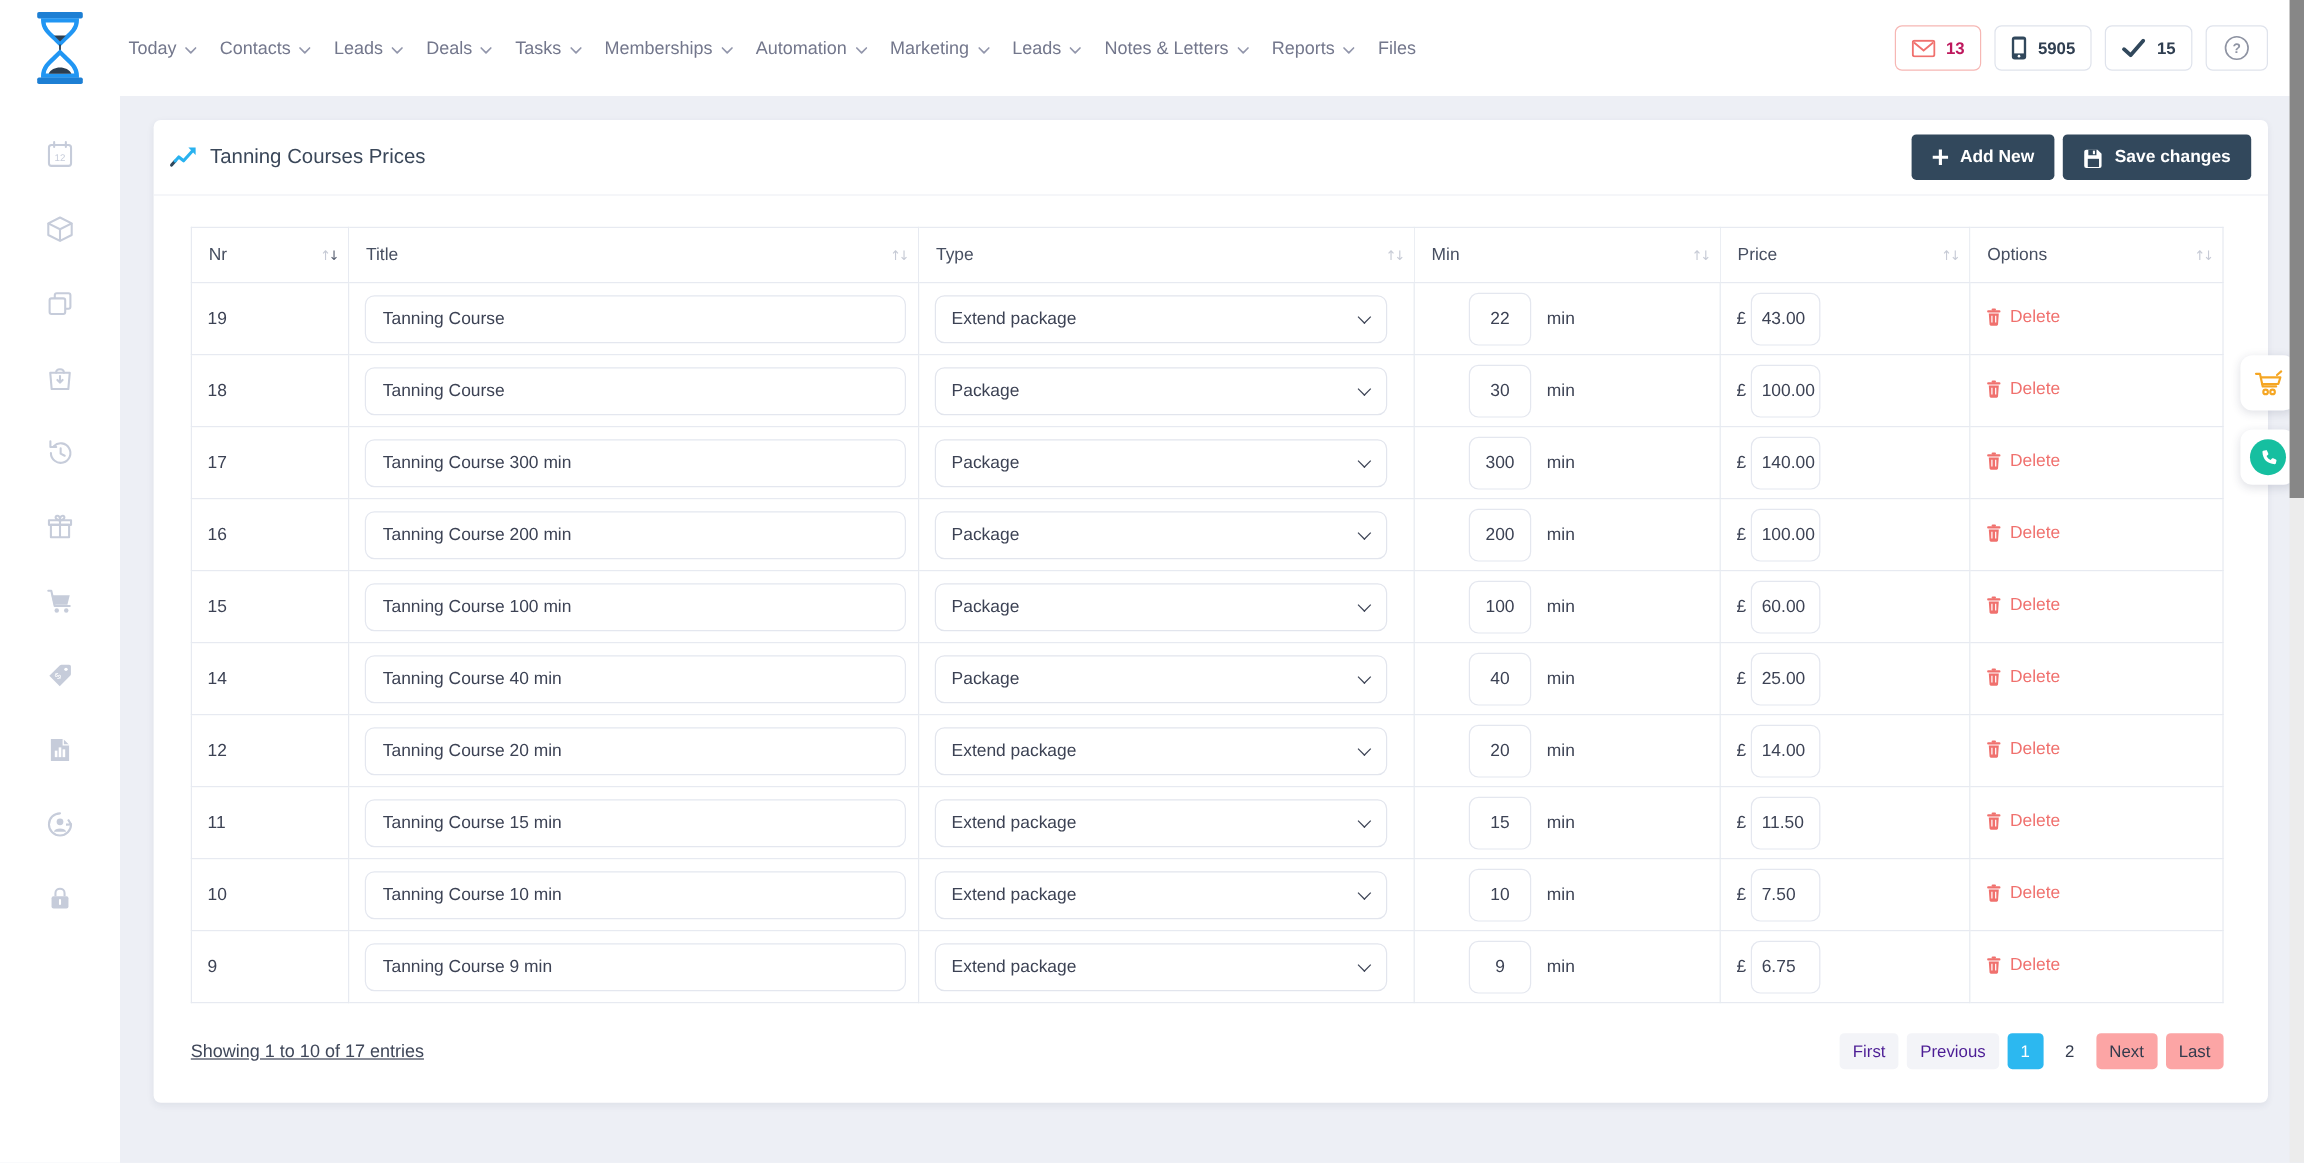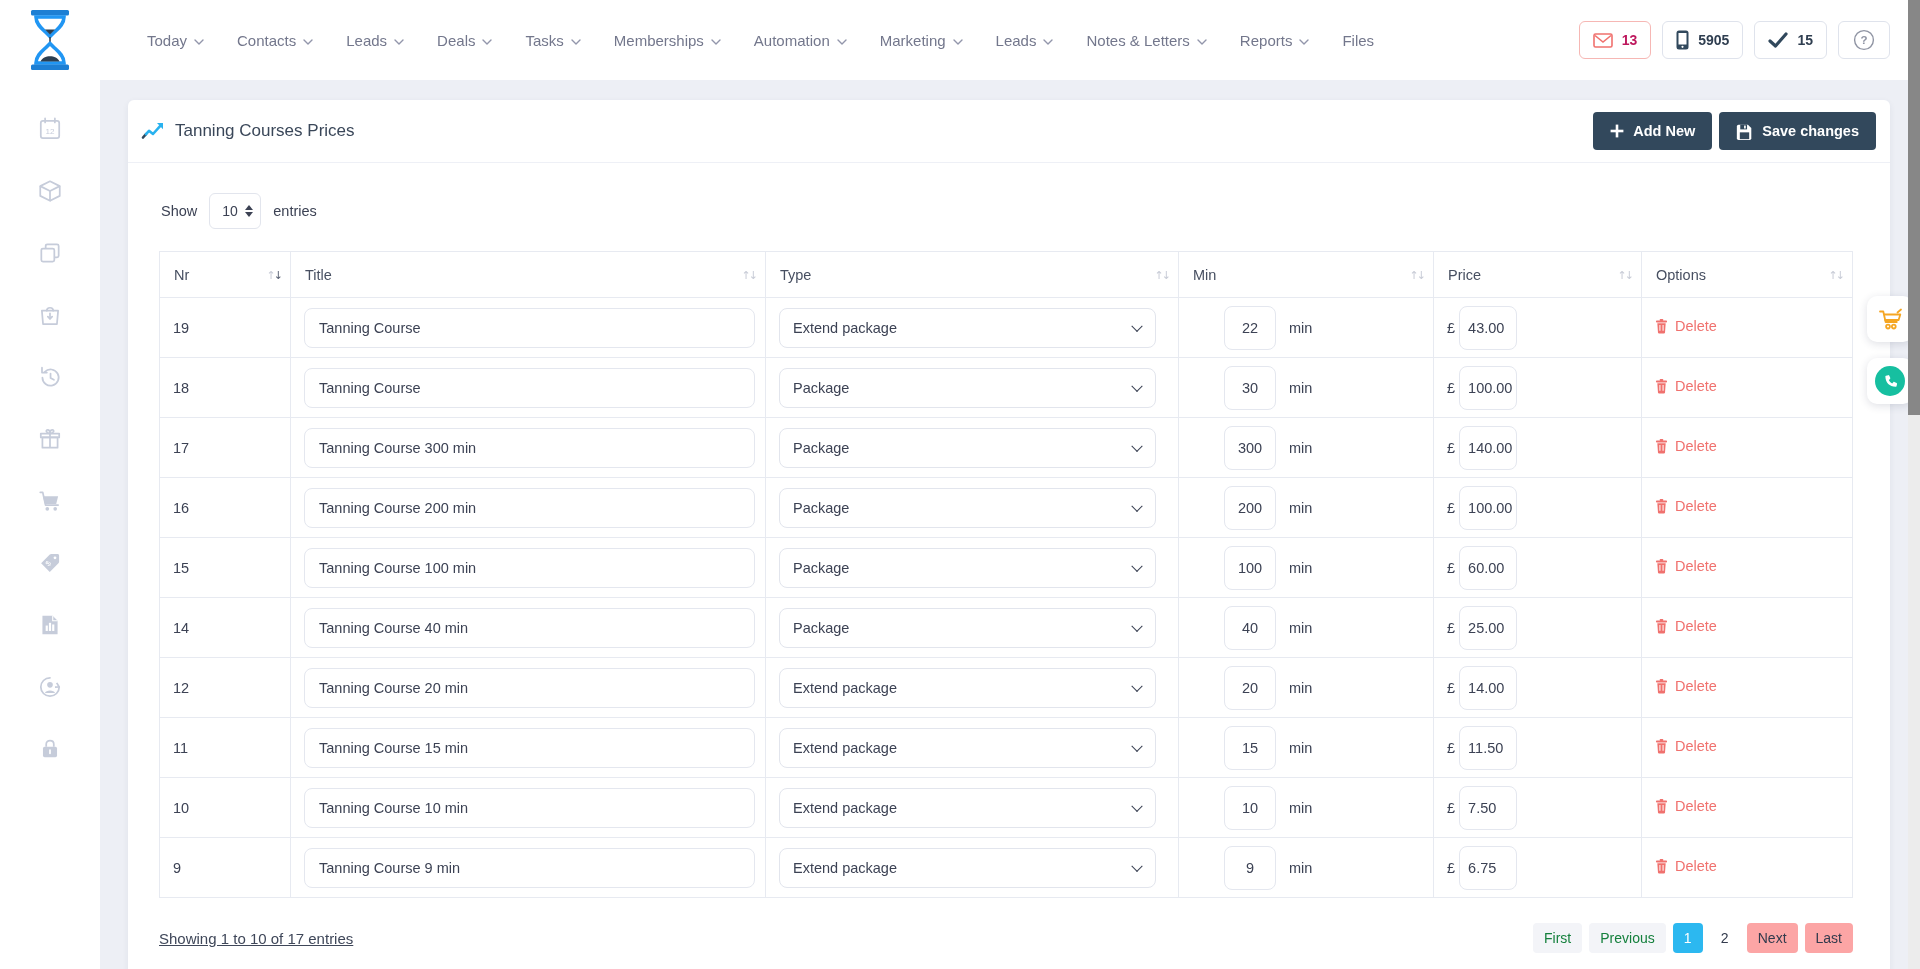--- a/index.html
+++ b/index.html
@@ -5,21 +5,21 @@
   * { box-sizing: border-box; }
   html,body { margin:0; padding:0; }
   body {
     width:1920px; height:969px; overflow:hidden; position:relative;
     font-family:"Liberation Sans", sans-serif;
     background:#edeff5; color:#3c4254;
   }
   
   .navbar{position:absolute;top:0;left:0;width:1920px;height:80px;background:#fff;display:flex;align-items:center;padding:0 30px 0 27px;z-index:5;}
   .logo{width:46px;display:flex;align-items:center;cursor:pointer;}
-  .nav-links{display:flex;align-items:center;gap:33px;margin-left:74px;}
+  .nav-links{display:flex;align-items:center;gap:19px;margin-left:34px;}
   .nav-link{display:inline-flex;align-items:center;gap:7px;color:#73778c;font-size:15px;cursor:pointer;white-space:nowrap;}
   .nav-link .chev{margin-top:3px;color:#9296ab;flex:none;}
   .nav-right{margin-left:auto;display:flex;align-items:center;gap:11px;}
   .searchbox{display:flex;height:38px;border:1px solid #e6e8f0;border-radius:6px;overflow:hidden;background:#fff;margin-right:14px;}
   .searchbox input{border:none;outline:none;width:162px;padding:0 14px;font-size:14px;color:#3c4254;font-family:inherit;}
   .searchbox input::placeholder{color:#a0a4b1;}
   .search-btn{width:44px;border:none;border-left:1px solid #e6e8f0;background:#fff;display:flex;align-items:center;justify-content:center;cursor:pointer;}
   .badge{display:inline-flex;align-items:center;gap:9px;height:38px;padding:0 13px;border:1px solid #dfe3ec;border-radius:6px;font-size:14px;font-weight:700;color:#2f3e50;background:#fff;cursor:pointer;}
   .badge-danger{border-color:#f6b7b4;color:#be185d;}
   .badge-help{padding:0 14px;}
@@ -61,21 +61,21 @@
   .min-input{width:52px;height:44px;border:1px solid #e4e7ef;border-radius:8px;text-align:center;font-size:14.5px;color:#3c4254;font-family:inherit;outline:none;margin-left:32px;}
   .min-label{margin-left:13px;}
   .currency{margin-right:4px;}
   .price-input{width:58px;height:44px;border:1px solid #e4e7ef;border-radius:8px;padding:0 2px 0 8px;font-size:14.5px;color:#3c4254;font-family:inherit;outline:none;}
   .delete-link{display:inline-flex;align-items:center;gap:7px;color:#f0716e;font-size:14.5px;cursor:pointer;}
   
   .table-footer{display:flex;align-items:center;margin-top:25px;}
   .summary{font-size:15px;color:#3f4759;text-decoration:underline;}
   .pagination{margin-left:auto;display:flex;align-items:center;gap:7px;}
   .pg-btn{height:30px;min-width:30px;padding:0 11px;border:none;border-radius:4px;font-family:inherit;font-size:14px;cursor:pointer;background:#fca5a5;color:#333b4d;}
-  .pg-disabled{background:#f3f4f8;color:#15803d;cursor:default;}
+  .pg-disabled{background:#f3f4f8;color:#4c1d95;cursor:default;}
   .pg-active{background:#2cb8f0;color:#fff;padding:0;width:30px;}
   .pg-plain{background:transparent;padding:0 5px;}
   
   .float-card{position:absolute;right:7px;width:46px;height:46px;background:#fff;border-radius:10px;box-shadow:0 2px 8px rgba(40,50,80,.15);display:flex;align-items:center;justify-content:center;cursor:pointer;z-index:6;}
   .float-cart{top:296px;}
   .float-phone{top:358px;}
   .phone-circle{width:30px;height:30px;border-radius:50%;background:#16bfa0;display:flex;align-items:center;justify-content:center;}
   .scrollbar{position:absolute;right:0;top:0;width:12px;height:969px;background:#ececec;z-index:10;cursor:pointer;}
   .scrollbar .thumb{position:absolute;top:0;left:0;width:12px;height:415px;background:#878787;}
 </style>
@@ -309,31 +309,20 @@
               <rect x="5" y="2" width="8" height="5.5" fill="#32485c"></rect>
               <rect x="9.5" y="3" width="2" height="3.5" fill="#fff"></rect>
               <rect x="4.5" y="11" width="11" height="8" fill="#32485c"></rect>
             </svg>
           <span>Save changes</span>
         </button>
       </div>
     </div>
 
     <div class="card-body">
-      <div class="length-row">
-        <span>Show</span>
-        <span class="sel-wrap">
-          <select class="len-select"><option>10</option></select>
-          <span class="updown">
-              <i class="u"></i>
-              <i class="d"></i>
-            </span>
-        </span>
-        <span>entries</span>
-      </div>
 
       <table>
         <colgroup>
           <col style="width:131px">
             <col style="width:475px">
             <col style="width:413px">
           <col style="width:255px">
             <col style="width:208px">
             <col style="width:211px">
         </colgroup>

